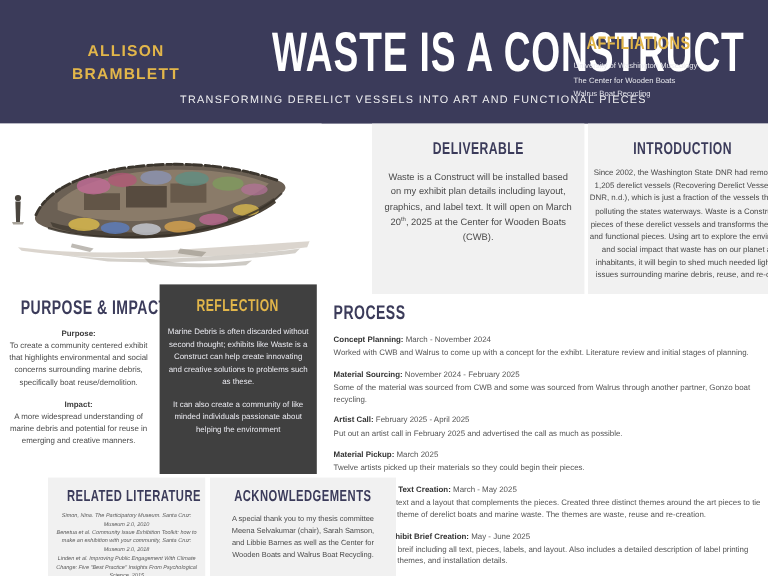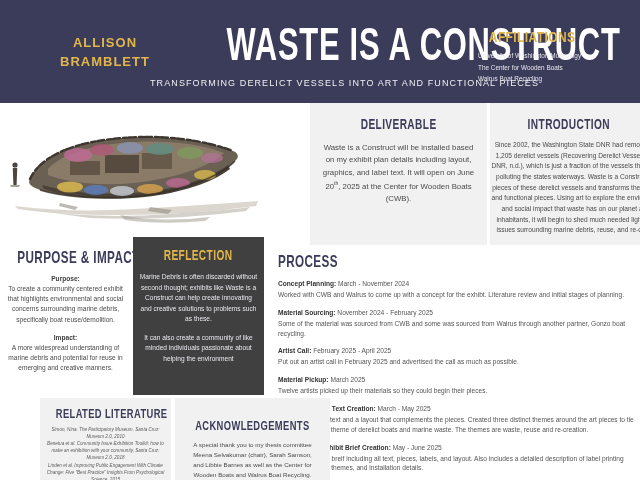--- a/index.html
+++ b/index.html
@@ -108,21 +108,21 @@
   .process .sec-head-wrap { text-align: left; }
   .process .sec-head { transform-origin: left center; }
   .process-items { margin-top: 9px; }
   .process-item { margin-bottom: 8px; font-size: 6.6px; line-height: 1.5; }
   .process-item .p-label { font-weight: 700; color: #333333; }
   .process-item .p-dates { color: #555555; }
   .process-item .p-desc { color: #555555; margin-top: 1px; }
 
   
   .related { left: 0; top: 398px; width: 131px; height: 82px; padding-top: 6px; }
-  .acks    { left: 135px; top: 398px; width: 155px; height: 82px; padding-top: 18px; }
+  .acks    { left: 135px; top: 398px; width: 155px; height: 82px; padding-top: 6px; }
   .cite-list { margin: 4px auto 0; width: 124px; }
   .cite { font-size: 4.6px; line-height: 1.55; text-align: center; color: #5a5a5a; font-style: italic; }
   .ack-text { margin: 6px auto 0; width: 124px; font-size: 6.2px; line-height: 1.6; text-align: center; color: #4a4a4a; }
 
   .small-head { font-size: 12px; }
   .mid-head { font-size: 13px; }
   .big-head { font-size: 15px; }
 </style>
 </head>
 <body>
@@ -190,21 +190,21 @@
       <path d="M12.8,65 h4.4 l-0.6,17 h-3.2 Z" fill="#4a453e"></path>
       <path d="M10,82 h10 l-1,2 h-8 Z" fill="#6e6557" opacity="0.6"></path>
     </g>
   </svg>
 </div>
 
 <div class="abs panel deliverable">
   <div class="sec-head-wrap">
     <span class="sec-head mid-head">DELIVERABLE</span>
   </div>
-  <div class="deliv-text"><span>Waste is a Construct will be installed based on my exhibit plan details including layout, graphics, and label text. It will open on June 20</span><sup>th</sup><span>, 2025 at the Center for Wooden Boats (CWB).</span></div>
+  <div class="deliv-text"><span>Waste is a Construct will be installed based on my exhibit plan details including layout, graphics, and label text. It will open on March 20</span><sup>th</sup><span>, 2025 at the Center for Wooden Boats (CWB).</span></div>
 </div>
 
 <div class="abs panel introduction">
   <div class="sec-head-wrap">
     <span class="sec-head mid-head">INTRODUCTION</span>
   </div>
   <div class="intro-text">Since 2002, the Washington State DNR had removed over 1,205 derelict vessels (Recovering Derelict Vessels | WA - DNR, n.d.), which is just a fraction of the vessels that are still polluting the states waterways. Waste is a Construct uses pieces of these derelict vessels and transforms them into art and functional pieces. Using art to explore the environmental and social impact that waste has on our planet and its inhabitants, it will begin to shed much needed light on the issues surrounding marine debris, reuse, and re-creation.</div>
 </div>
 
 <div class="abs purpose">

